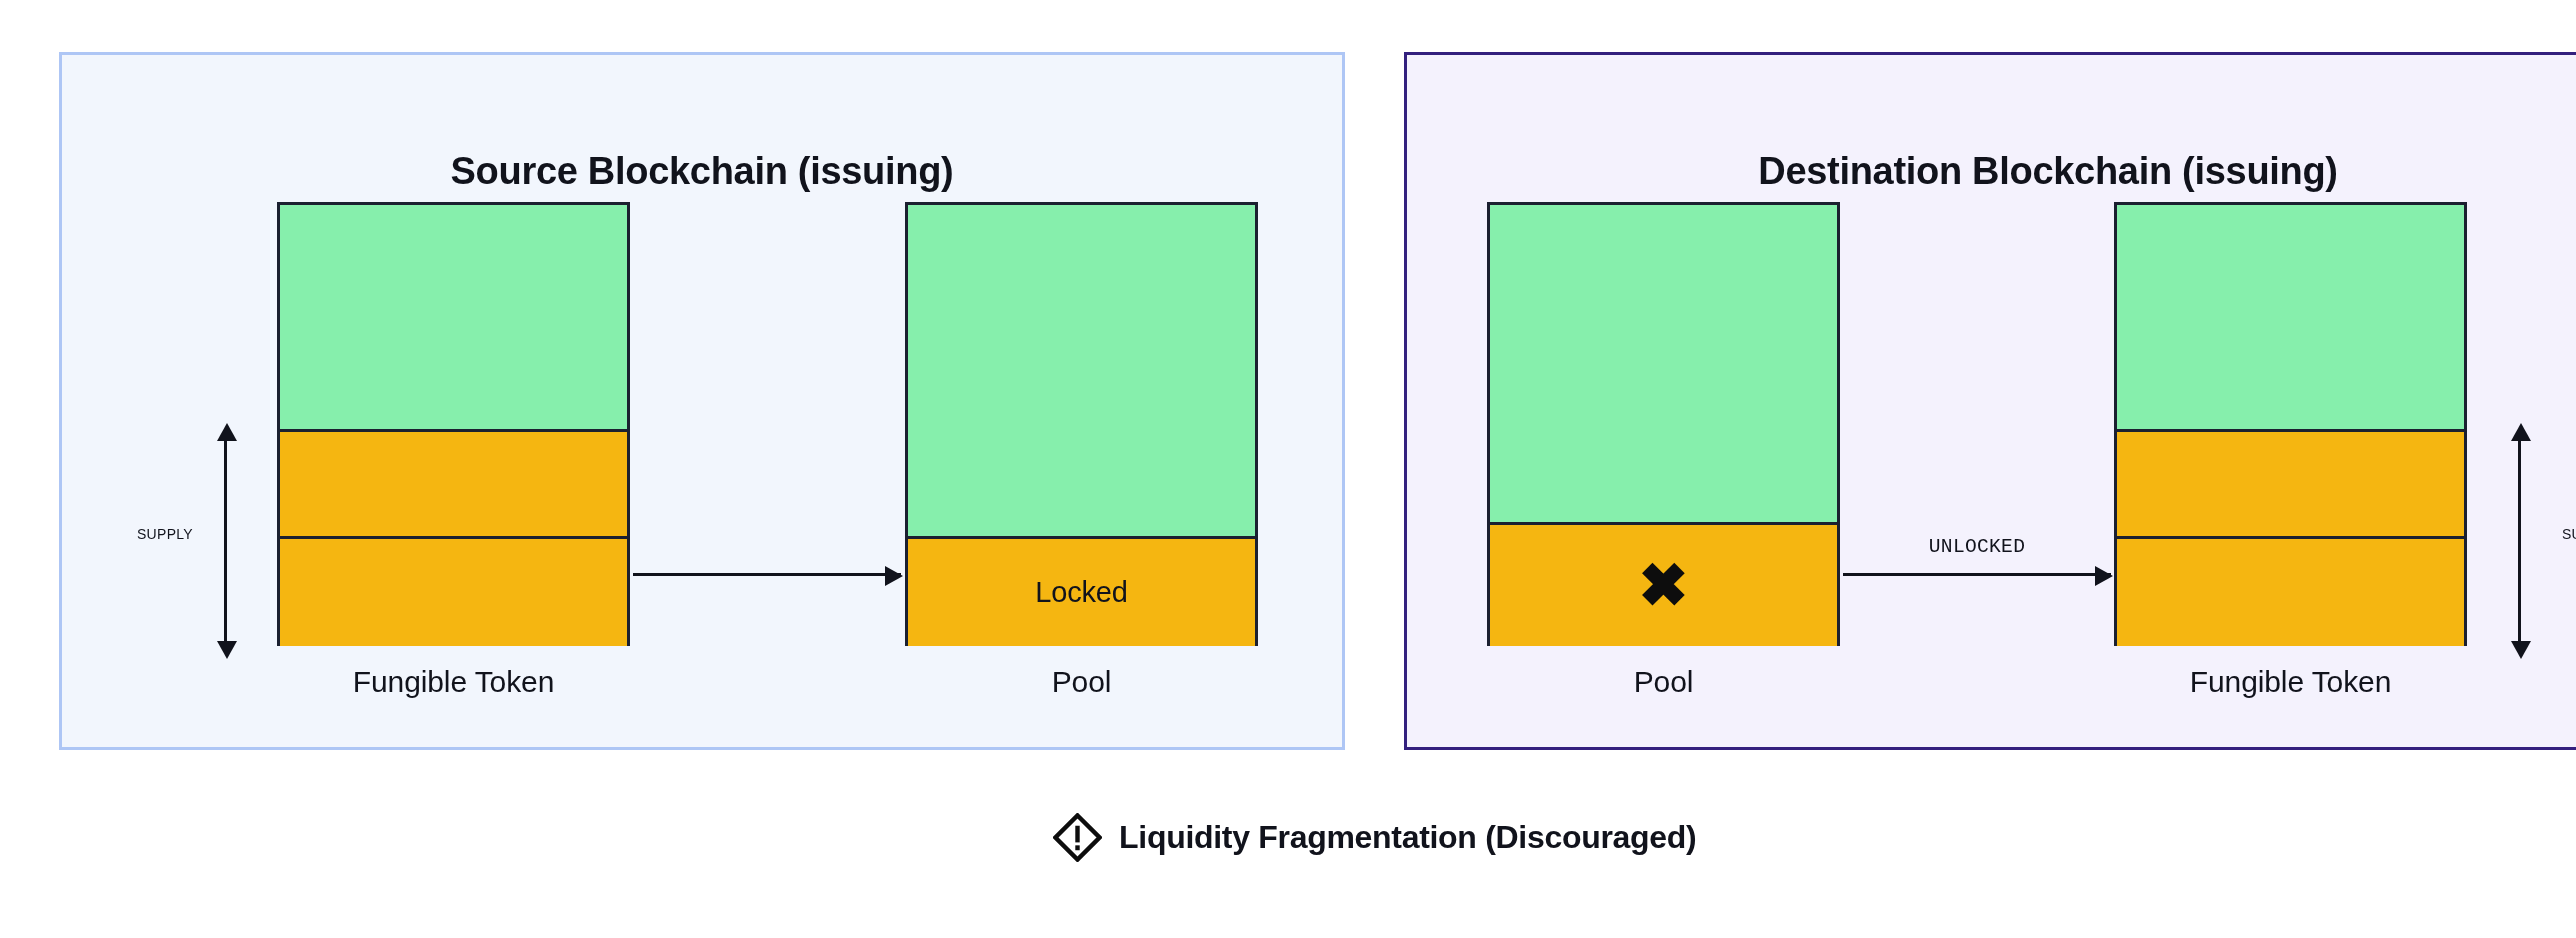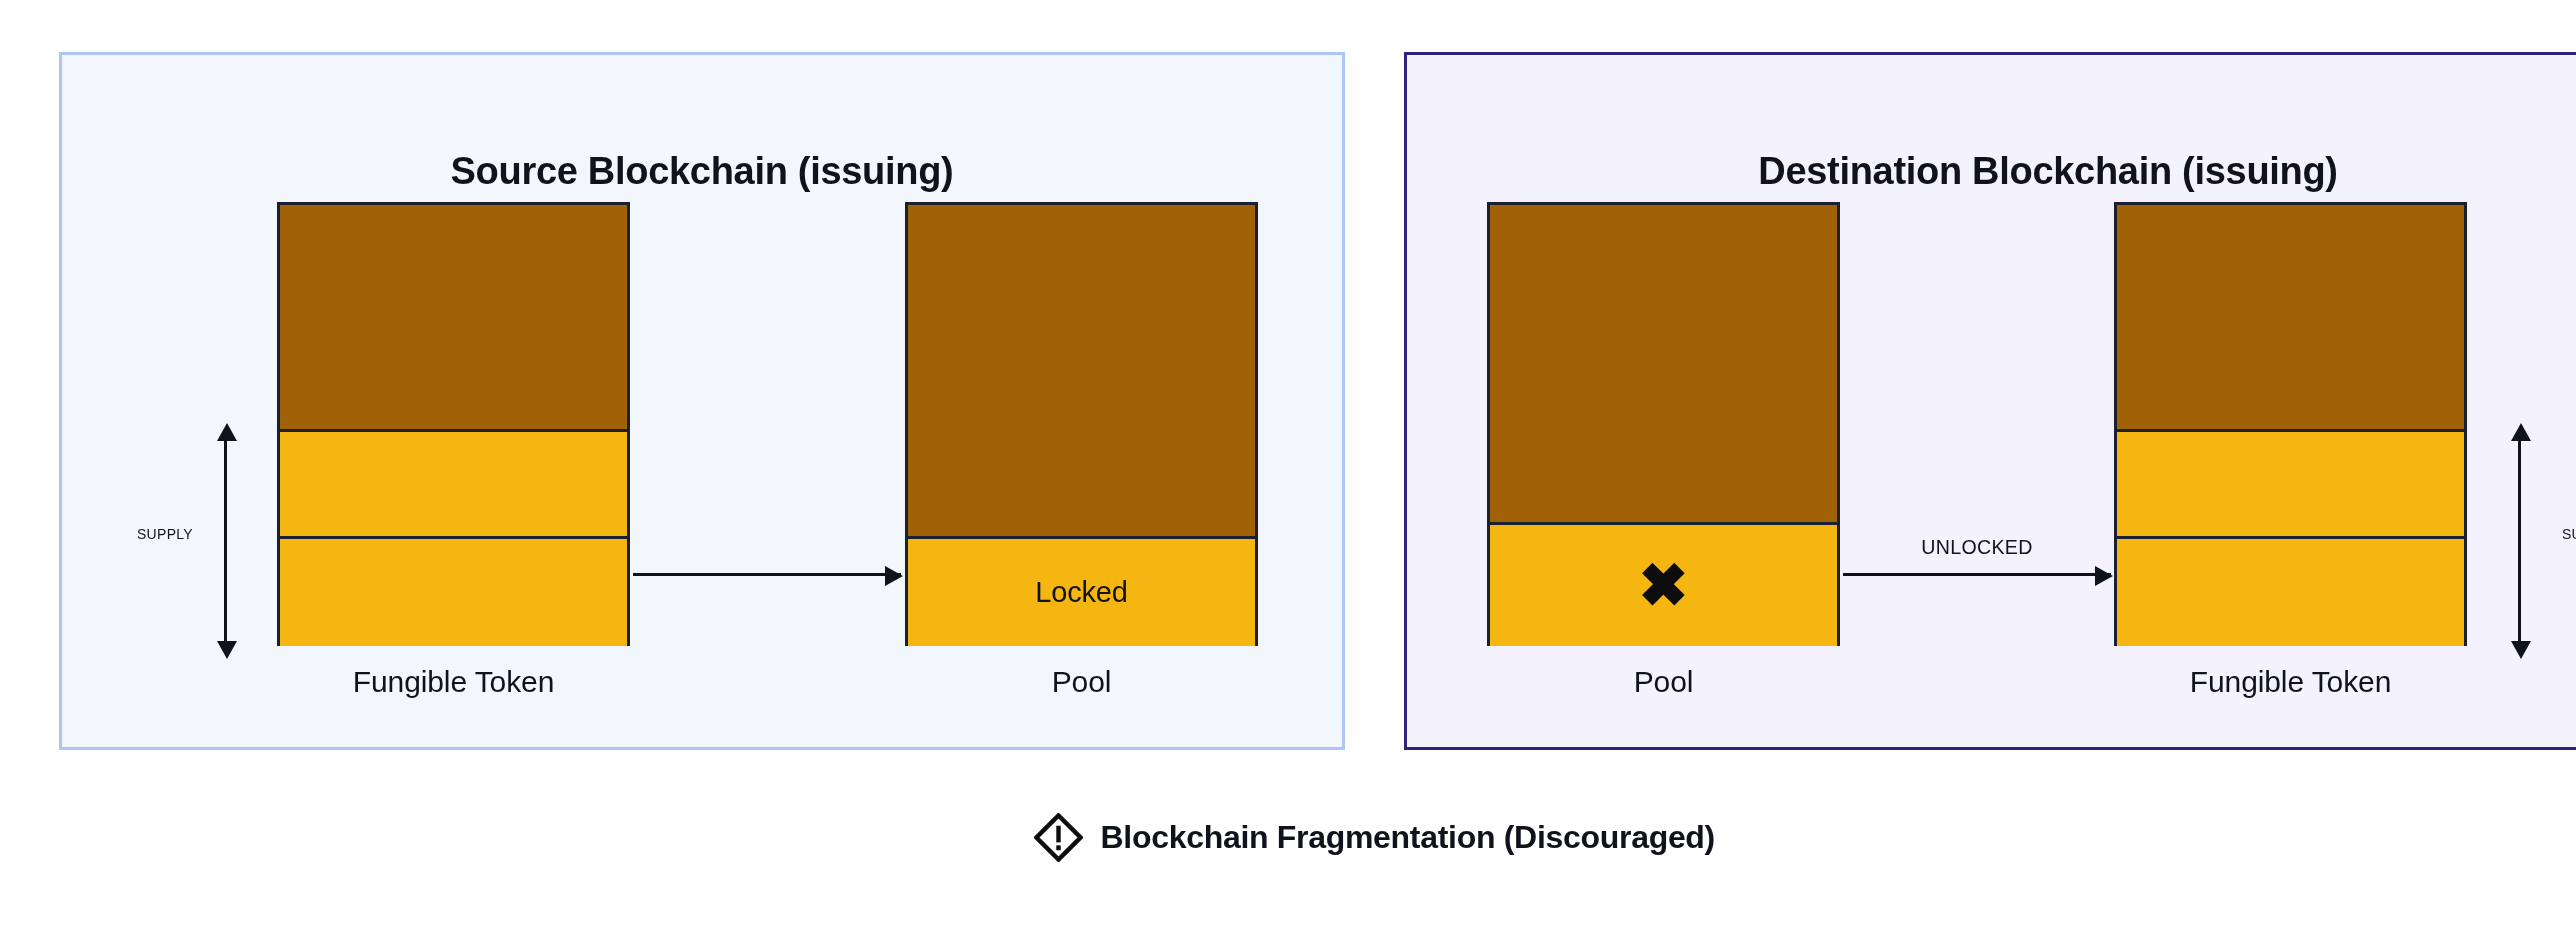--- a/index.html
+++ b/index.html
@@ -8,21 +8,21 @@
 
   
   .panel{position:absolute;box-sizing:border-box;}
   .panel-source{left:59px;top:52px;width:1286px;height:698px;background:#f2f6fd;border:3.6px solid #aec6f5;}
   .panel-dest{left:1404px;top:52px;width:1288px;height:698px;background:#f4f2fd;border:3.6px solid #33207e;}
 
   .panel-title{position:absolute;top:63px;left:0;right:0;text-align:center;
     font-size:38px;font-weight:bold;letter-spacing:-0.3px;color:#11131c;}
 
   
-  .bar{position:absolute;box-sizing:border-box;border:3.1px solid #1b2030;background:#a16207;}
+  .bar{position:absolute;box-sizing:border-box;border:3.1px solid #1b2030;background:#86efac;}
   .seg{position:absolute;left:0;right:0;box-sizing:border-box;background:#f5b611;
        display:flex;align-items:center;justify-content:center;}
   .seg-top-rule{border-top:3.1px solid #1b2030;}
   .seg-label{font-size:29px;font-weight:normal;color:#11131c;letter-spacing:-0.2px;}
   .x-mark{font-size:60px;font-weight:bold;line-height:1;color:#0d0d0d;
           font-family:"Liberation Sans",sans-serif;}
 
   
   #bar-source-token{left:277px;top:202px;width:353px;height:444px;}
   #bar-source-pool {left:905px;top:202px;width:353px;height:444px;}
@@ -36,21 +36,21 @@
   #cap-dest-pool   {left:1487px;}
   #cap-dest-token  {left:2114px;}
 
   
   .h-arrow{position:absolute;height:0;border-top:3.6px solid #11131c;}
   .h-arrow::after{content:"";position:absolute;right:-2.1px;top:-10.3px;
     border-left:18.5px solid #11131c;border-top:10.3px solid transparent;border-bottom:10.3px solid transparent;}
   #arrow-lock{left:633px;top:573px;width:268px;}
   #arrow-unlock{left:1843px;top:573px;width:268px;}
 
-  .h-arrow-label{position:absolute;font-size:19.6px;letter-spacing:0.3px;color:#11131c;text-align:center;}
+  .h-arrow-label{position:absolute;font-size:19.6px;letter-spacing:0.3px;color:#11131c;text-align:center;font-family:Liberation Mono, monospace;}
   #label-unlock{left:1843px;top:536px;width:268px;}
 
   
   .v-arrow{position:absolute;width:0;border-left:3.6px solid #11131c;}
   .v-arrow::before{content:"";position:absolute;left:-10.3px;top:-17.5px;
     border-bottom:18.5px solid #11131c;border-left:10.3px solid transparent;border-right:10.3px solid transparent;}
   .v-arrow::after{content:"";position:absolute;left:-10.3px;bottom:-17.5px;
     border-top:18.5px solid #11131c;border-left:10.3px solid transparent;border-right:10.3px solid transparent;}
   #supply-arrow-left{left:224px;top:440px;height:201px;}
   #supply-arrow-right{left:2518px;top:440px;height:201px;}
@@ -121,17 +121,17 @@
 
   <div class="v-arrow" id="supply-arrow-right"></div>
   <div class="supply-label" id="supply-label-right">SUPPLY</div>
 
   <div class="footer">
     <svg class="warn-icon" viewBox="0 0 100 100">
       <polygon points="50,5 95,50 50,95 5,50" fill="none" stroke="#0d0d0d" stroke-width="9"></polygon>
       <rect x="45.5" y="26" width="9" height="34" fill="#0d0d0d"></rect>
       <rect x="45.5" y="66" width="9" height="10" fill="#0d0d0d"></rect>
     </svg>
-    <span class="footer-text">Blockchain Fragmentation (Discouraged)</span>
+    <span class="footer-text">Liquidity Fragmentation (Discouraged)</span>
   </div>
 
 </div>
 
 
 </body></html>

